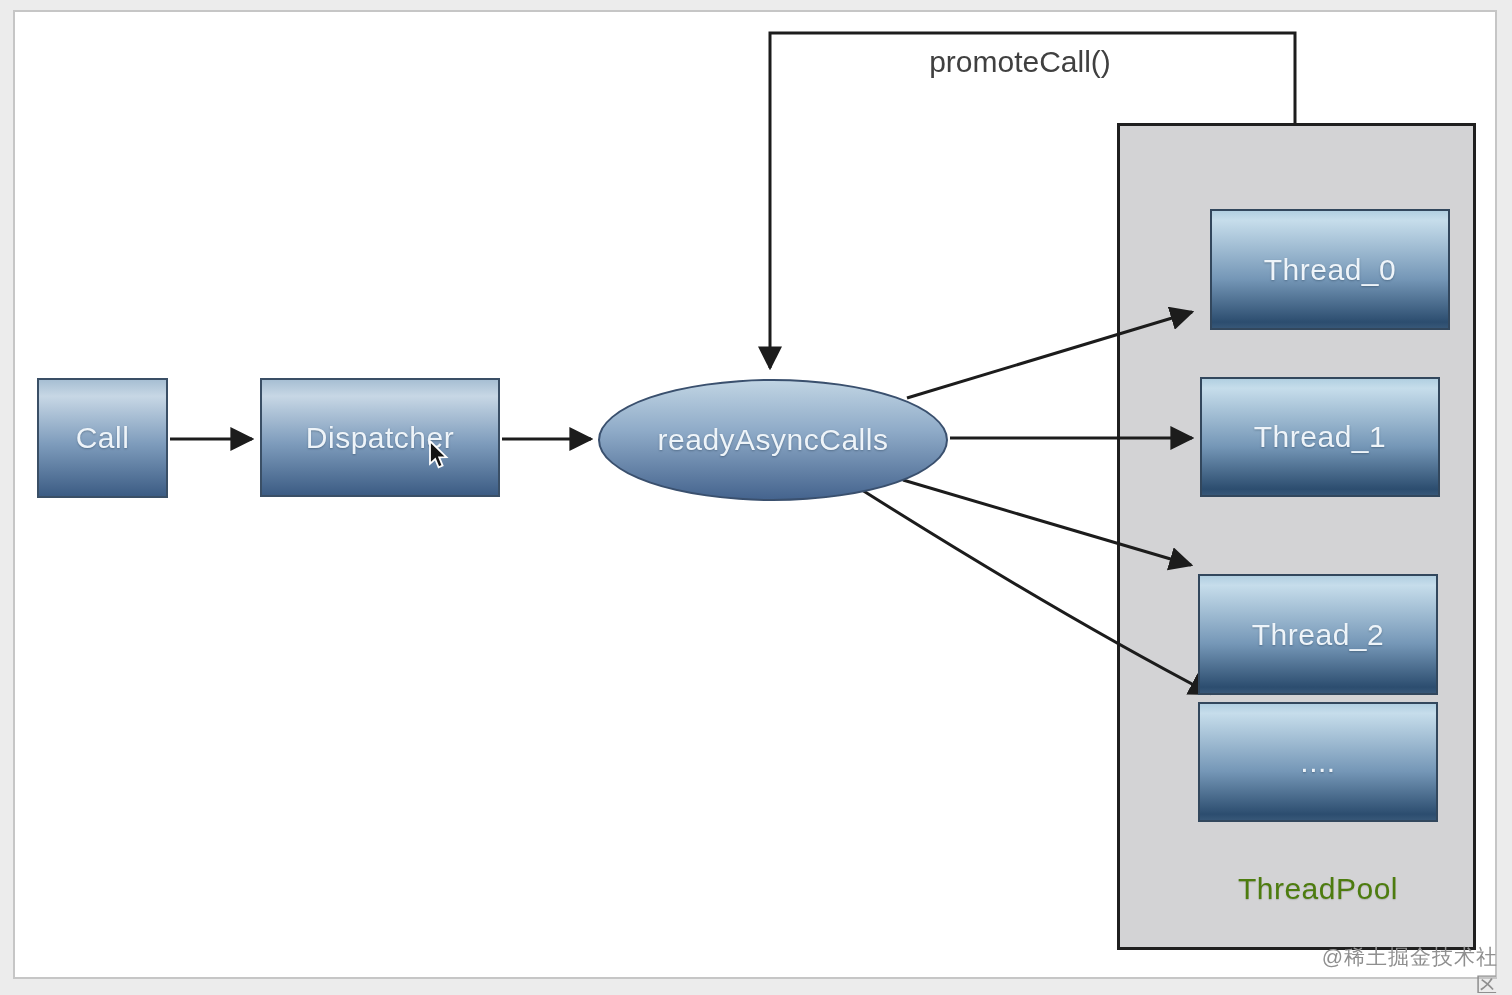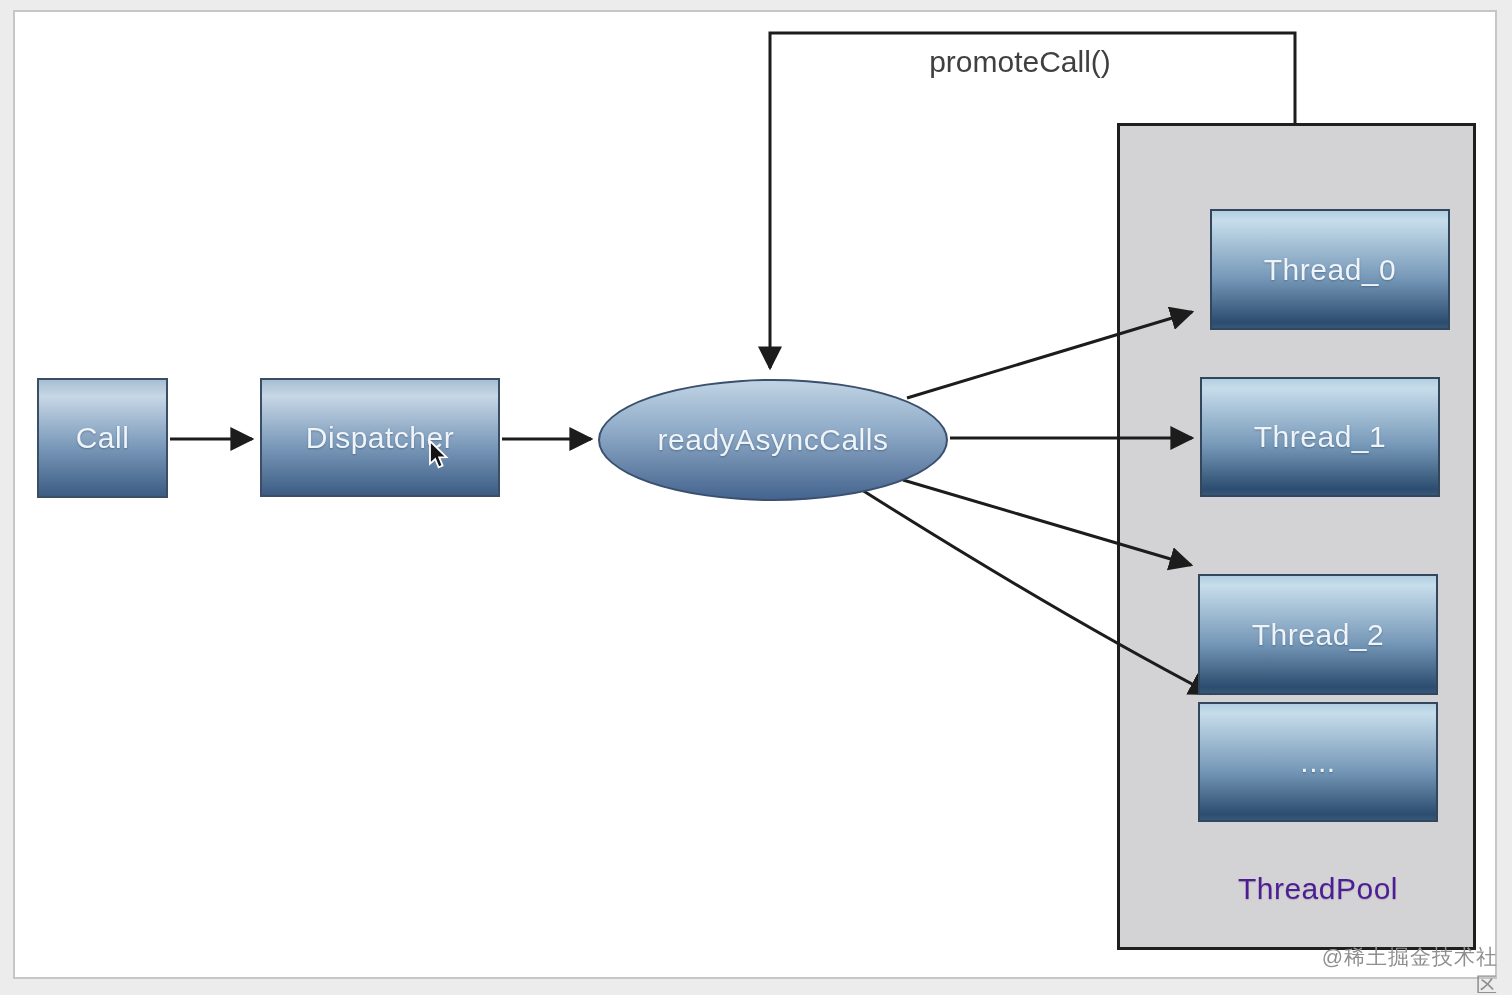--- a/index.html
+++ b/index.html
@@ -68,21 +68,21 @@
     color: #404040;
     font-size: 30px;
     text-align: center;
     text-shadow: none;
   }
   .pool-label {
     position: absolute;
     left: 1198px; top: 872px;
     width: 240px;
     text-align: center;
-    color: #4c1d95;
+    color: #4d7c0f;
     font-size: 30px;
     letter-spacing: 0.5px;
     text-shadow: 0 1px 1px rgba(80,80,80,0.25);
   }
   .watermark {
     position: absolute;
     left: 1320px; top: 943px;
     width: 178px;
     text-align: right;
     color: #8f8f8f;

